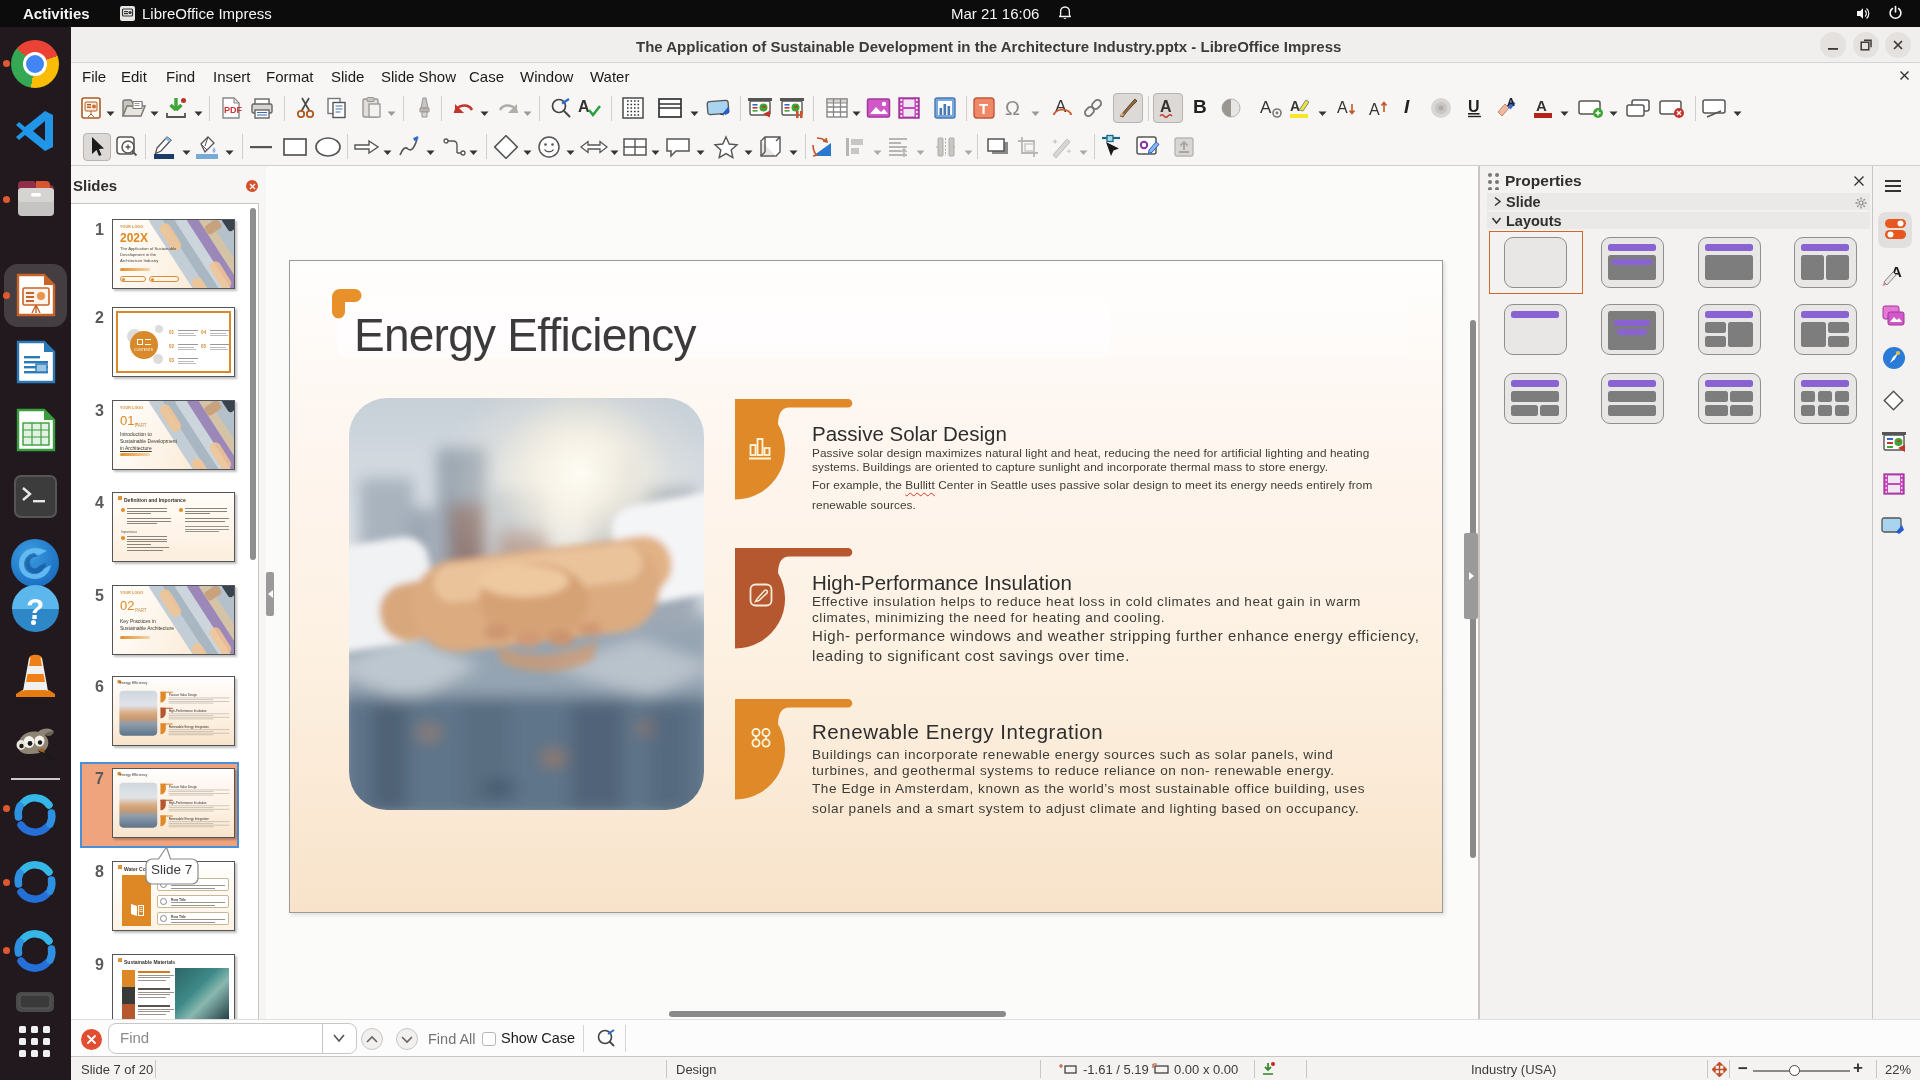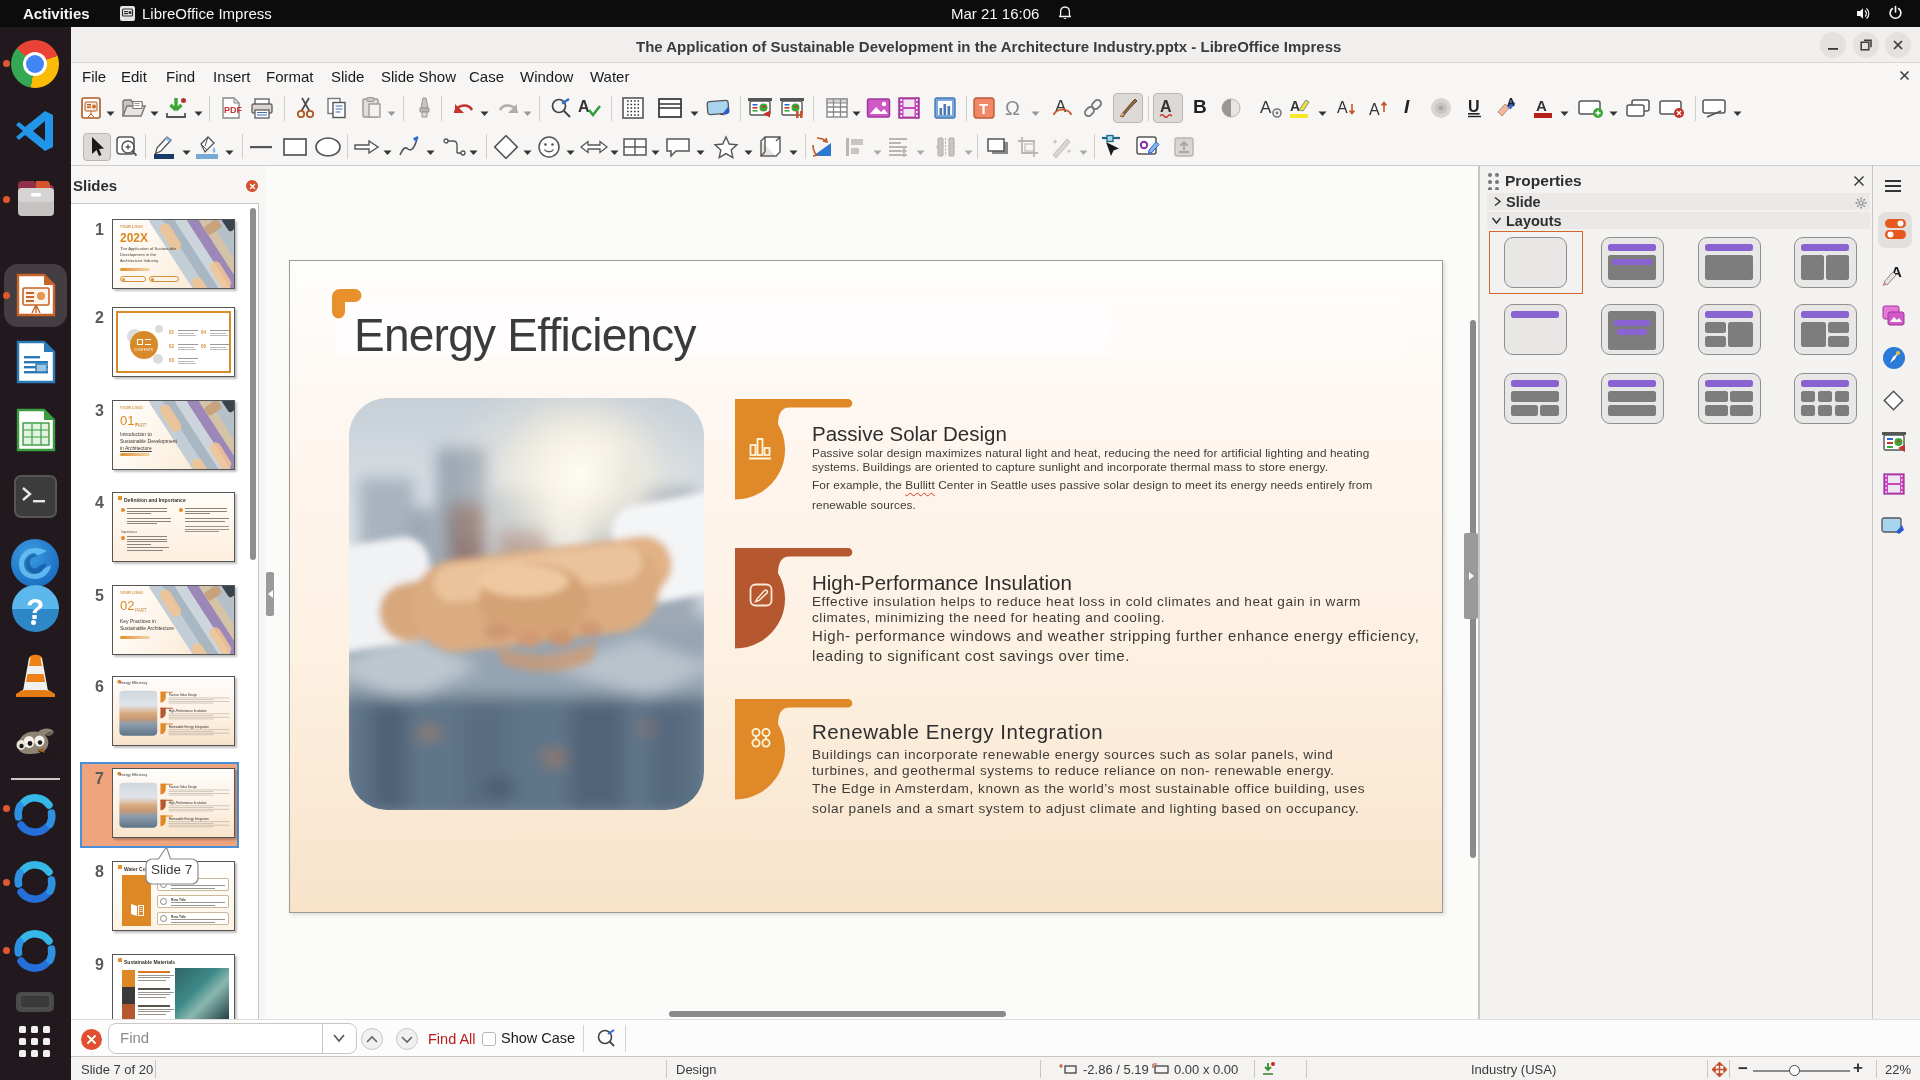--- a/index.html
+++ b/index.html
@@ -1126,41 +1126,41 @@
     <path d="M2 2 L7 8 L12 2" fill="none" stroke="#555" stroke-width="1.6"></path>
   </svg>
 <div class="abs" style="left:361px;top:1028px;width:22px;height:22px;background:#f1f0ef;border:1px solid #c9c7c5;border-radius:50%"></div>
 <div class="abs" style="left:396px;top:1028px;width:22px;height:22px;background:#f1f0ef;border:1px solid #c9c7c5;border-radius:50%"></div>
 <svg class="abs" style="left:365px;top:1035px" width="14" height="9" viewBox="0 0 14 9">
     <path d="M2 7 L7 2 L12 7" fill="none" stroke="#666" stroke-width="1.6"></path>
   </svg>
 <svg class="abs" style="left:400px;top:1035px" width="14" height="9" viewBox="0 0 14 9">
     <path d="M2 2 L7 7 L12 2" fill="none" stroke="#666" stroke-width="1.6"></path>
   </svg>
-<div class="abs" style="left:428px;top:1031px;font-size:14.5px;color:#b91c1c;font-weight:normal;white-space:nowrap;">Find All</div>
+<div class="abs" style="left:428px;top:1031px;font-size:14.5px;color:#737373;font-weight:normal;white-space:nowrap;">Find All</div>
 <div class="abs" style="left:482px;top:1032px;width:14px;height:14px;background:#fff;border:1px solid #b8b6b4;border-radius:3px"></div>
 <div class="abs" style="left:501px;top:1030px;font-size:14.5px;color:#1a1a1a;font-weight:normal;white-space:nowrap;">Show Case</div>
 <div class="abs" style="left:583px;top:1025px;width:1px;height:27px;background:#d6d3d0"></div>
 <svg class="abs" style="left:595px;top:1027px" width="23" height="23" viewBox="0 0 23 23">
     <circle cx="10" cy="10" r="6.5" fill="none" stroke="#444" stroke-width="1.6"></circle>
     <path d="M14.5 14.5 L19 19" stroke="#444" stroke-width="1.8"></path>
     <path d="M13 7 L19 3" stroke="#2a6ad0" stroke-width="2"></path>
   </svg>
 <div class="abs" style="left:625px;top:1025px;width:1px;height:27px;background:#d6d3d0"></div>
 <div class="abs" style="left:71px;top:1057px;width:1849px;height:23px;background:#f4f3f1"></div>
 <div class="abs" style="left:81px;top:1062px;font-size:13px;color:#3a3a3a;font-weight:normal;white-space:nowrap;">Slide 7 of 20</div>
 <div class="abs" style="left:155px;top:1060px;width:1px;height:18px;background:#c9c7c5"></div>
 <div class="abs" style="left:666px;top:1060px;width:1px;height:18px;background:#c9c7c5"></div>
 <div class="abs" style="left:676px;top:1062px;font-size:13px;color:#3a3a3a;font-weight:normal;white-space:nowrap;">Design</div>
 <div class="abs" style="left:1040px;top:1060px;width:1px;height:18px;background:#c9c7c5"></div>
 <svg class="abs" style="left:1059px;top:1063px" width="18" height="12" viewBox="0 0 18 12">
     <path d="M2 1 v4 M0 3 h4" stroke="#c0502a" stroke-width="1.2"></path>
     <rect x="6" y="3" width="11" height="7" fill="none" stroke="#333" stroke-width="1.2"></rect>
   </svg>
-<div class="abs" style="left:1083px;top:1062px;font-size:13px;color:#3a3a3a;font-weight:normal;white-space:nowrap;">-2.86 / 5.19</div>
+<div class="abs" style="left:1083px;top:1062px;font-size:13px;color:#3a3a3a;font-weight:normal;white-space:nowrap;">-1.61 / 5.19</div>
 <svg class="abs" style="left:1152px;top:1063px" width="19" height="12" viewBox="0 0 19 12">
     <rect x="3" y="3" width="13" height="7" fill="none" stroke="#333" stroke-width="1.2"></rect>
     <path d="M1 1 L5 1 M1 1 L1 5" stroke="#c0502a" stroke-width="1.2"></path>
   </svg>
 <div class="abs" style="left:1174px;top:1062px;font-size:13px;color:#3a3a3a;font-weight:normal;white-space:nowrap;">0.00 x 0.00</div>
 <div class="abs" style="left:1254px;top:1060px;width:1px;height:18px;background:#c9c7c5"></div>
 <svg class="abs" style="left:1261px;top:1061px" width="15" height="15" viewBox="0 0 15 15">
     <path d="M7 2 v7 M4 6 l3 3 3-3" stroke="#3a8a2e" stroke-width="1.8" fill="none"></path>
     <path d="M2 13 h10" stroke="#3a8a2e" stroke-width="1.6"></path>
     <circle cx="12" cy="3" r="2" fill="#c22"></circle>

